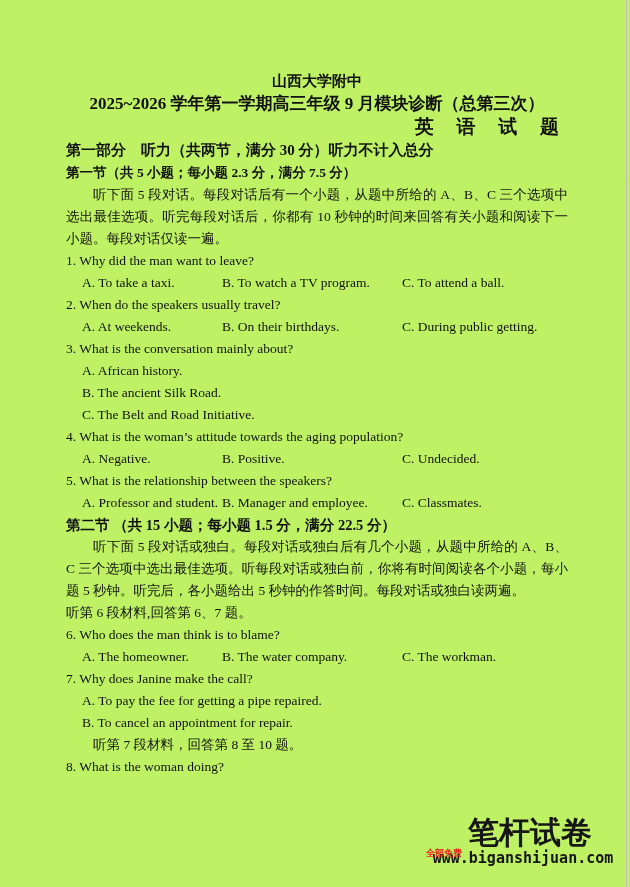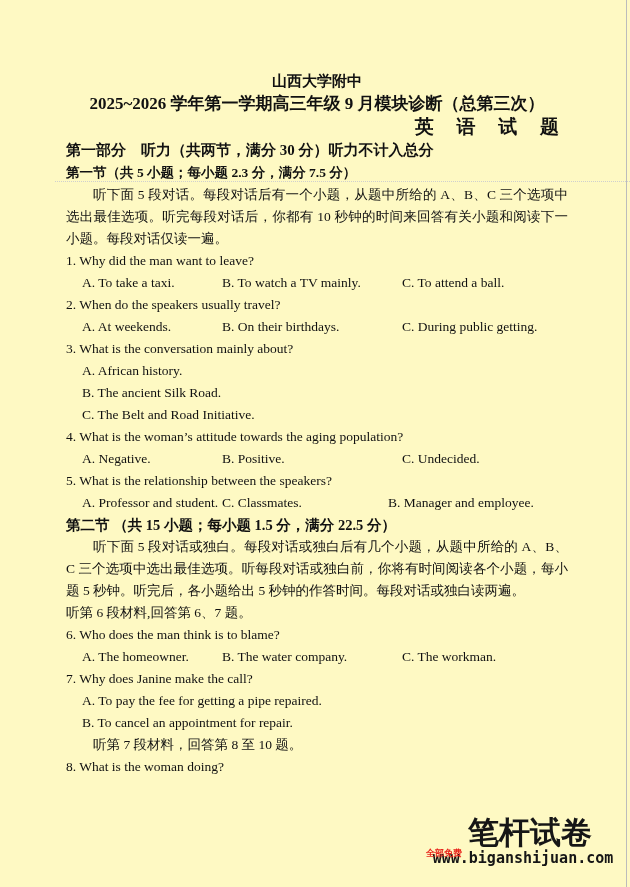--- a/index.html
+++ b/index.html
@@ -6,21 +6,21 @@
   * { margin: 0; padding: 0; box-sizing: border-box; }
   html, body { background: #ffffff; }
   body {
     font-family: "Liberation Serif", "DejaVu Serif", serif;
     color: #111111;
   }
   .page {
     position: relative;
     width: 630px;
     height: 887px;
-    background: #fef9c3;
+    background: #bef264;
     overflow: hidden;
   }
   .page-edge-line {
     position: absolute;
     top: 0;
     right: 3px;
     width: 1px;
     height: 887px;
     background: #bcbcbc;
   }
@@ -138,21 +138,21 @@
     <div class="part-heading">第一部分　听力（共两节，满分 30 分）听力不计入总分</div>
 
     <div class="section-heading">第一节（共 5 小题；每小题 2.3 分，满分 7.5 分）</div>
 
     <p class="instructions">听下面 5 段对话。每段对话后有一个小题，从题中所给的 A、B、C 三个选项中选出最佳选项。听完每段对话后，你都有 10 秒钟的时间来回答有关小题和阅读下一小题。每段对话仅读一遍。</p>
 
     <div class="q">
       <div class="q-text">1. Why did the man want to leave?</div>
       <div class="opt-row">
         <span class="opt opt-a">A. To take a taxi.</span>
-        <span class="opt opt-b">B. To watch a TV mainly.</span>
+        <span class="opt opt-b">B. To watch a TV program.</span>
         <span class="opt opt-c">C. To attend a ball.</span>
       </div>
     </div>
 
     <div class="q">
       <div class="q-text">2. When do the speakers usually travel?</div>
       <div class="opt-row">
         <span class="opt opt-a">A. At weekends.</span>
         <span class="opt opt-b">B. On their birthdays.</span>
         <span class="opt opt-c">C. During public getting.</span>
@@ -174,22 +174,22 @@
         <span class="opt opt-a">A. Negative.</span>
         <span class="opt opt-b">B. Positive.</span>
         <span class="opt opt-c">C. Undecided.</span>
       </div>
     </div>
 
     <div class="q">
       <div class="q-text">5. What is the relationship between the speakers?</div>
       <div class="opt-row">
         <span class="opt opt-a">A. Professor and student.</span>
+        <span class="opt opt-b">B. Manager and employee.</span>
         <span class="opt opt-c">C. Classmates.</span>
-        <span class="opt opt-b">B. Manager and employee.</span>
       </div>
     </div>
 
     <div class="section-heading s2">第二节 （共 15 小题；每小题 1.5 分，满分 22.5 分）</div>
 
     <p class="instructions">听下面 5 段对话或独白。每段对话或独白后有几个小题，从题中所给的 A、B、C 三个选项中选出最佳选项。听每段对话或独白前，你将有时间阅读各个小题，每小题 5 秒钟。听完后，各小题给出 5 秒钟的作答时间。每段对话或独白读两遍。</p>
 
     <div class="material-cue">听第 6 段材料,回答第 6、7 题。</div>
 
     <div class="q">

